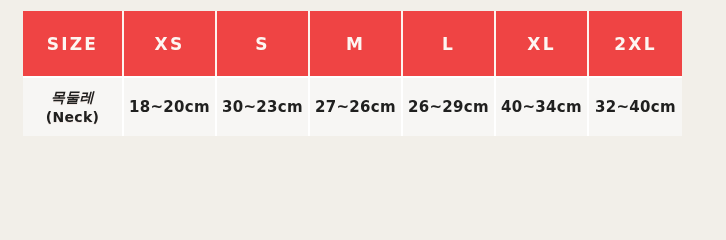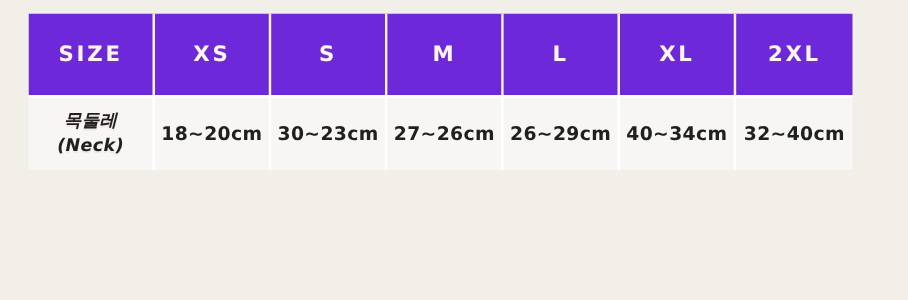--- a/index.html
+++ b/index.html
@@ -25,21 +25,21 @@
   table.size-chart {
     width: 659px;
     height: 123px;
     border-collapse: separate;
     border-spacing: 0;
     table-layout: fixed;
   }
 
   
   tr.header-row th {
-    background: #6d28d9;
+    background: #ef4444;
     color: #fdf6f2;
     font-size: 17px;
     font-weight: 700;
     letter-spacing: 2.2px;
     text-align: center;
     vertical-align: middle;
     height: 65px;
     padding: 0;
     border-right: 2px solid #fdf3ee;
     text-shadow: 0 1px 0 rgba(200,90,60,0.10);
@@ -83,21 +83,20 @@
     text-shadow: 0 1px 0 rgba(200,90,60,0.10);
   }
   td.row-label .label-ko {
     display: block;
     font-size: 14px;
     font-style: italic;
   }
   td.row-label .label-en {
     display: block;
     font-size: 14px;
-    font-style: italic;
   }
 </style>
 </head>
 <body>
 
 <div id="size-chart-wrap">
   <table class="size-chart">
     <thead>
       <tr class="header-row">
         <th class="col-size">SIZE</th>

